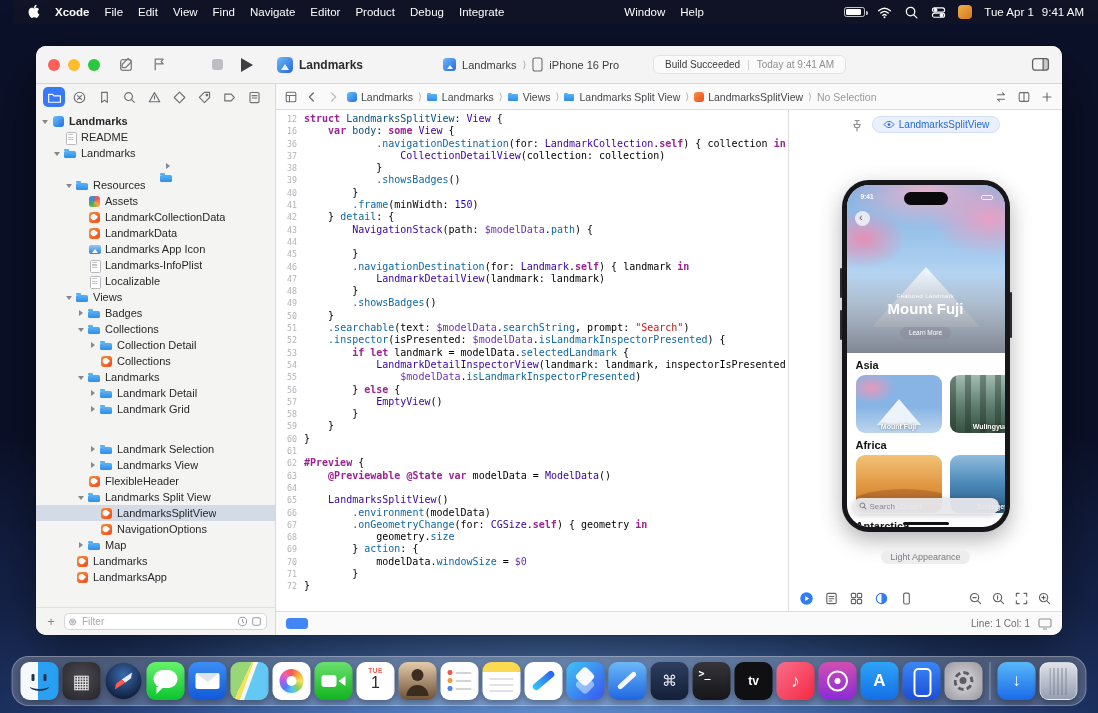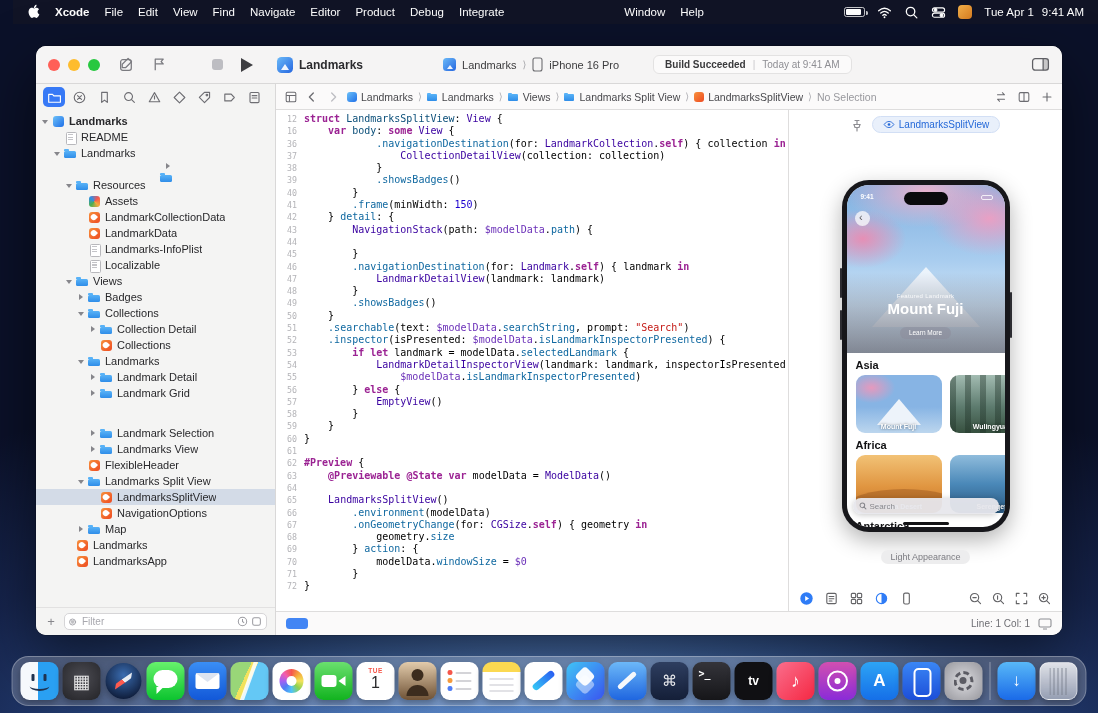--- a/index.html
+++ b/index.html
@@ -45,21 +45,21 @@
   .app-chip { width:16px; height:16px; border-radius:4.5px; background:linear-gradient(135deg,#6bbaf8,#2566e0); position:relative; flex:none; }
   .app-chip::after { content:""; position:absolute; left:50%; bottom:3px; transform:translateX(-50%);
     border-left:4px solid transparent; border-right:4px solid transparent; border-bottom:6px solid rgba(255,255,255,.92); }
   .app-chip.sm { width:13px; height:13px; border-radius:3.5px; }
   .app-chip.sm::after { border-left-width:3px; border-right-width:3px; border-bottom-width:4.5px; bottom:2.5px; }
   .scheme { display:flex; align-items:center; gap:6px; margin-left:80px; font-size:11px; color:#3c3c3e; }
   .scheme .chev { color:#a6a6aa; font-size:10px; }
   .dest-phone { width:11px; height:15px; color:#6c6c70; }
   .build-status { display:flex; align-items:center; gap:7px; margin-left:34px; background:#fbfafa; border:1px solid #e3e2e2;
     border-radius:6px; padding:3px 11px; font-size:10px; }
-  .bs-main { color:#3a3a3c;font-weight:bold; } .bs-sep { color:#c8c8cc; } .bs-time { color:#8e8e93; }
+  .bs-main { color:#3a3a3c; } .bs-sep { color:#c8c8cc; } .bs-time { color:#8e8e93; }
   .insp-toggle { margin-left:auto; width:19px; height:17px; color:#5f5f64; }
 
   .main { flex:1; display:flex; min-height:0; }
 
   
   .navigator { width:240px; flex:none; background:#f4f4f3; border-right:1px solid #d9d8d8; display:flex; flex-direction:column; }
   .nav-tabs { height:26px; flex:none; display:flex; align-items:center; gap:3px; padding:0 7px; }
   .nav-tab { width:22px; height:20px; display:flex; align-items:center; justify-content:center; color:#6e6e73; border-radius:5px; }
   .nav-tab svg { width:15px; height:15px; }
   .nav-tab.sel { background:#3779f6; color:#fff; }
@@ -447,20 +447,25 @@
               <span class="ti ti-swift"></span>
               <span class="tlabel">LandmarkCollectionData</span>
             </div>
             <div class="trow" style="padding-left: 40px;">
               <span class="tri none"></span>
               <span class="ti ti-swift"></span>
               <span class="tlabel">LandmarkData</span>
             </div>
             <div class="trow" style="padding-left: 40px;">
               <span class="tri none"></span>
+              <span class="ti ti-photo"></span>
+              <span class="tlabel">Landmarks App Icon</span>
+            </div>
+            <div class="trow" style="padding-left: 40px;">
+              <span class="tri none"></span>
               <span class="ti ti-doc"></span>
               <span class="tlabel">Landmarks-InfoPlist</span>
             </div>
             <div class="trow" style="padding-left: 40px;">
               <span class="tri none"></span>
               <span class="ti ti-doc"></span>
               <span class="tlabel">Localizable</span>
             </div>
             <div class="trow" style="padding-left: 28px;">
               <span class="tri open"></span>

